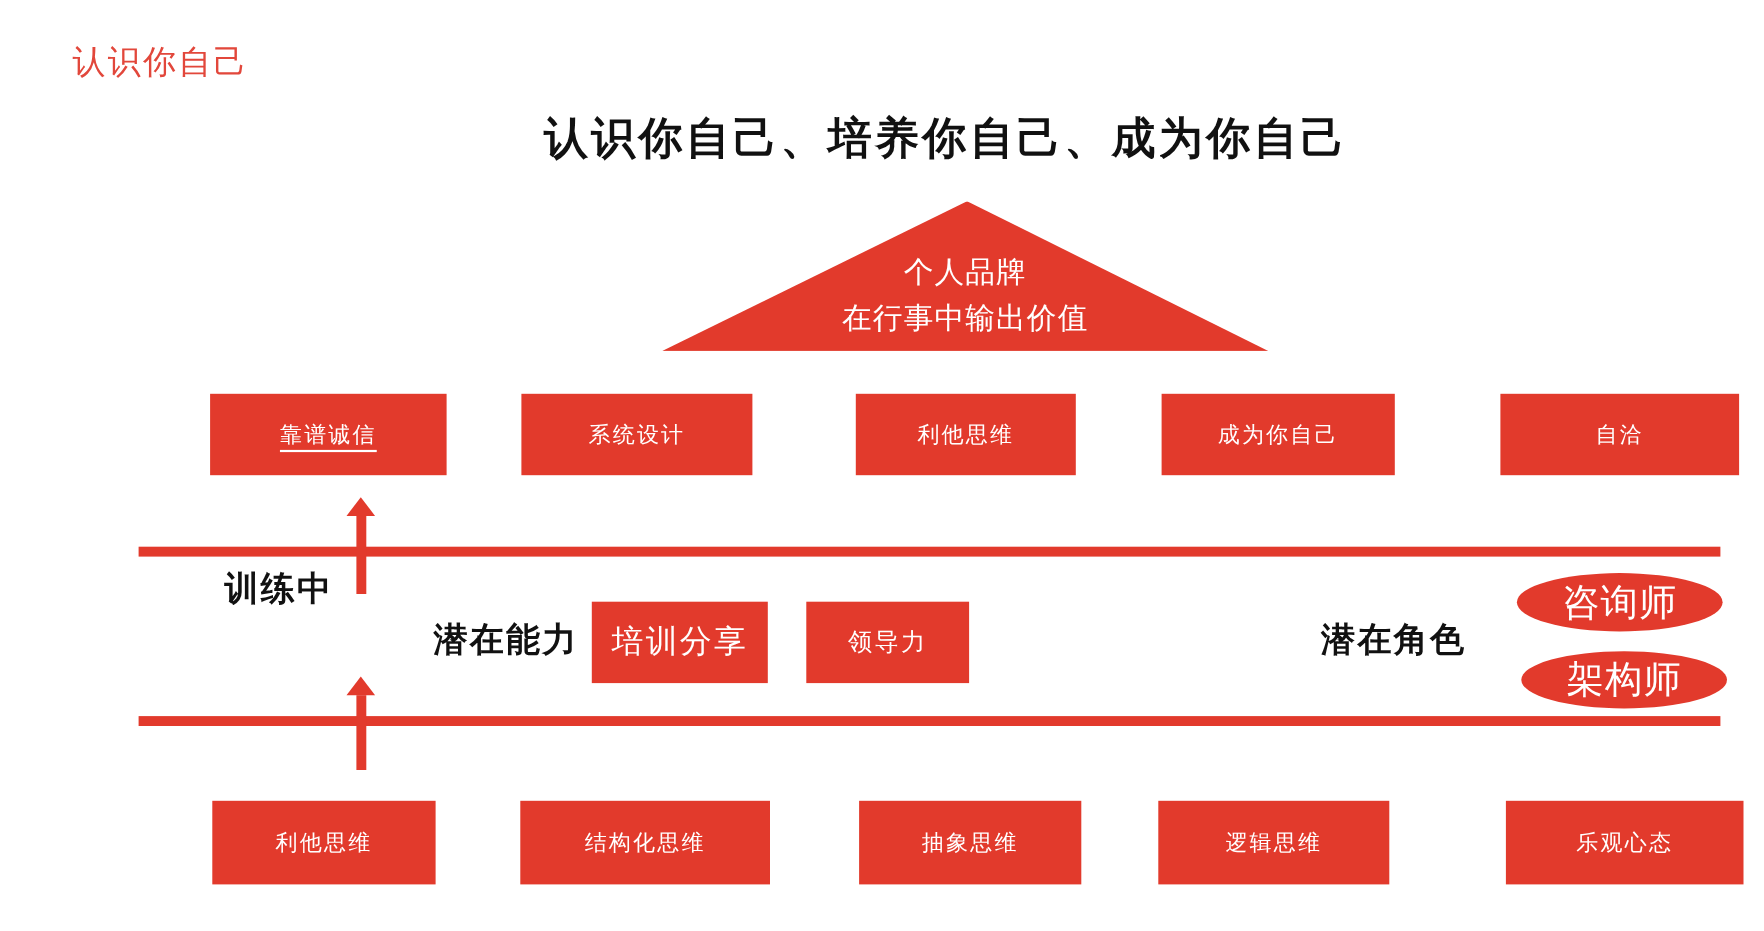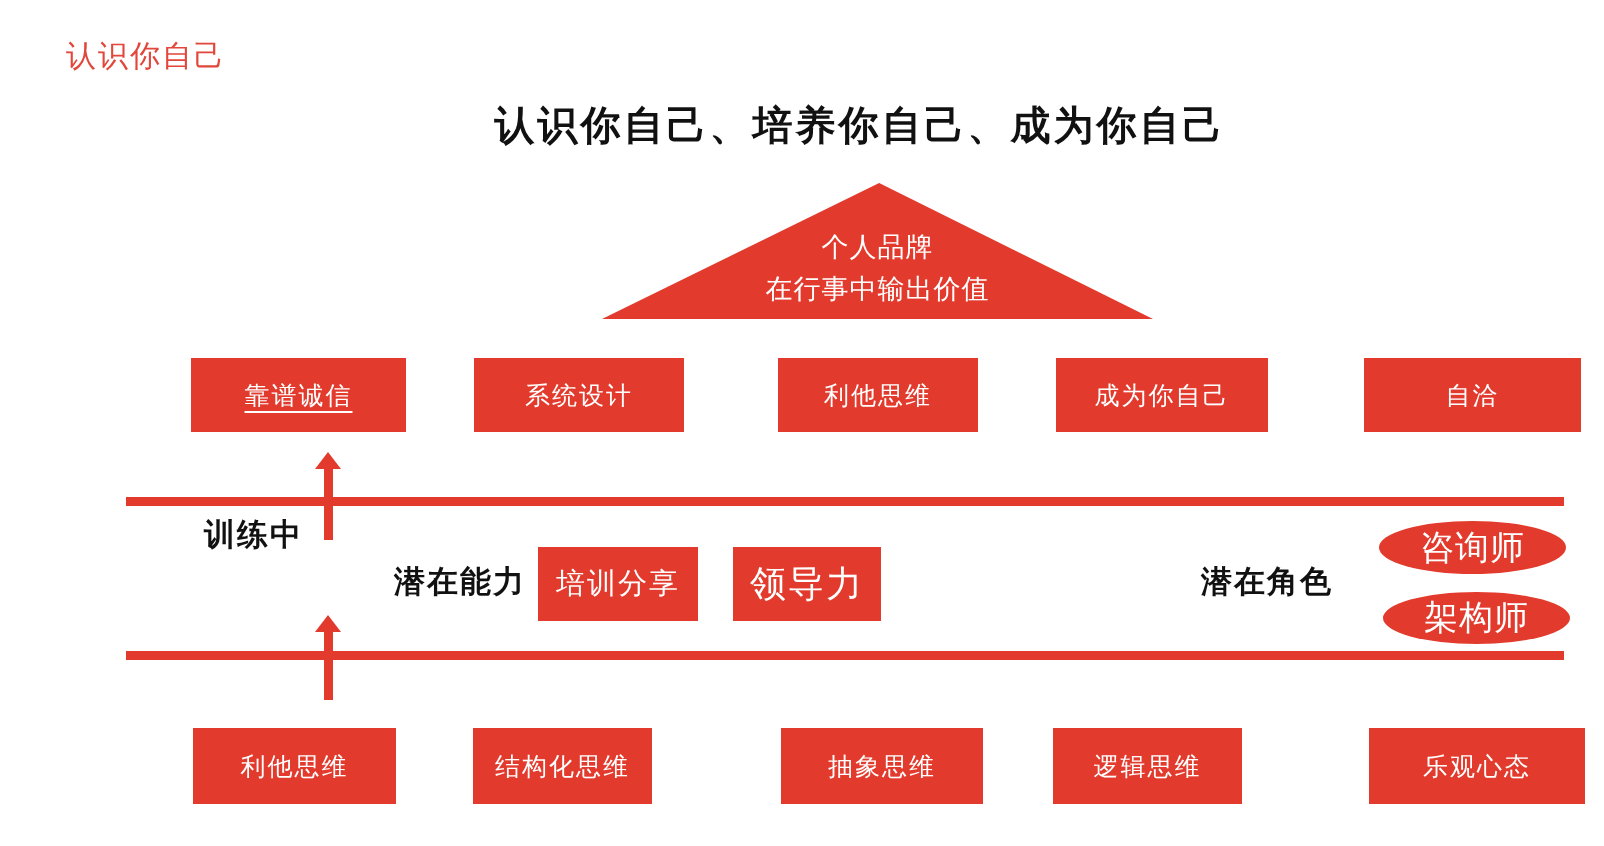--- a/index.html
+++ b/index.html
@@ -29,34 +29,34 @@
     clip-path:polygon(50.3% 0,100% 100%,0 100%);
   }
   .tri-text{
     position:absolute;left:0;right:0;bottom:8px;text-align:center;
     color:var(--box-text);font-size:27px;font-weight:500;line-height:1.55;
     letter-spacing:1px;
   }
   .box{
     position:absolute;background:var(--red);color:var(--box-text);
     display:flex;align-items:center;justify-content:center;
-    font-size:25px;font-weight:500;letter-spacing:2px;
+    font-size:20px;font-weight:500;letter-spacing:2px;
   }
   .u{text-decoration:underline;text-underline-offset:7px;text-decoration-thickness:2px;}
   .t1{left:155px;top:358px;width:215px;height:74px}
   .t2{left:438px;top:358px;width:210px;height:74px}
   .t3{left:742px;top:358px;width:200px;height:74px}
   .t4{left:1020px;top:358px;width:212px;height:74px}
   .t5{left:1328px;top:358px;width:217px;height:74px}
   .m1{left:502px;top:547px;width:160px;height:74px;font-size:29px}
-  .m2{left:697px;top:547px;width:148px;height:74px;font-size:36px}
+  .m2{left:697px;top:547px;width:148px;height:74px;font-size:22px}
   .b1{left:157px;top:728px;width:203px;height:76px}
-  .b2{left:437px;top:728px;width:179px;height:76px}
+  .b2{left:437px;top:728px;width:227px;height:76px}
   .b3{left:745px;top:728px;width:202px;height:76px}
-  .b4{left:1017px;top:728px;width:189px;height:76px}
+  .b4{left:1017px;top:728px;width:210px;height:76px}
   .b5{left:1333px;top:728px;width:216px;height:76px}
   .hline{position:absolute;left:90px;width:1438px;height:9px;background:var(--red);}
   .line1{top:497px}
   .line2{top:651px}
   .arrow{position:absolute;width:26px;}
   .arrow .head{
     width:0;height:0;margin:0 auto;
     border-left:13px solid transparent;border-right:13px solid transparent;
     border-bottom:17px solid var(--red);
   }

